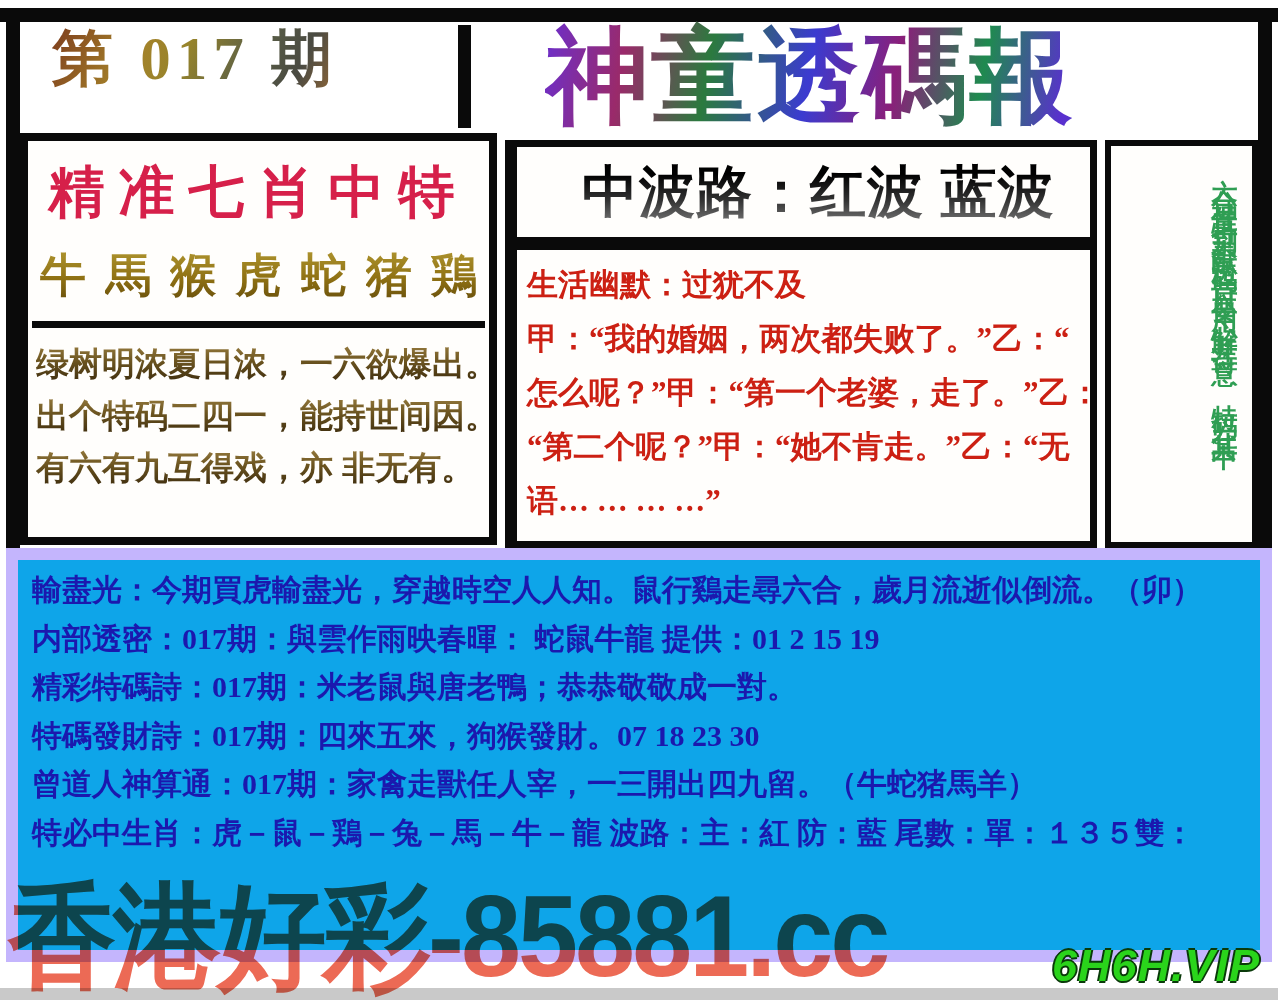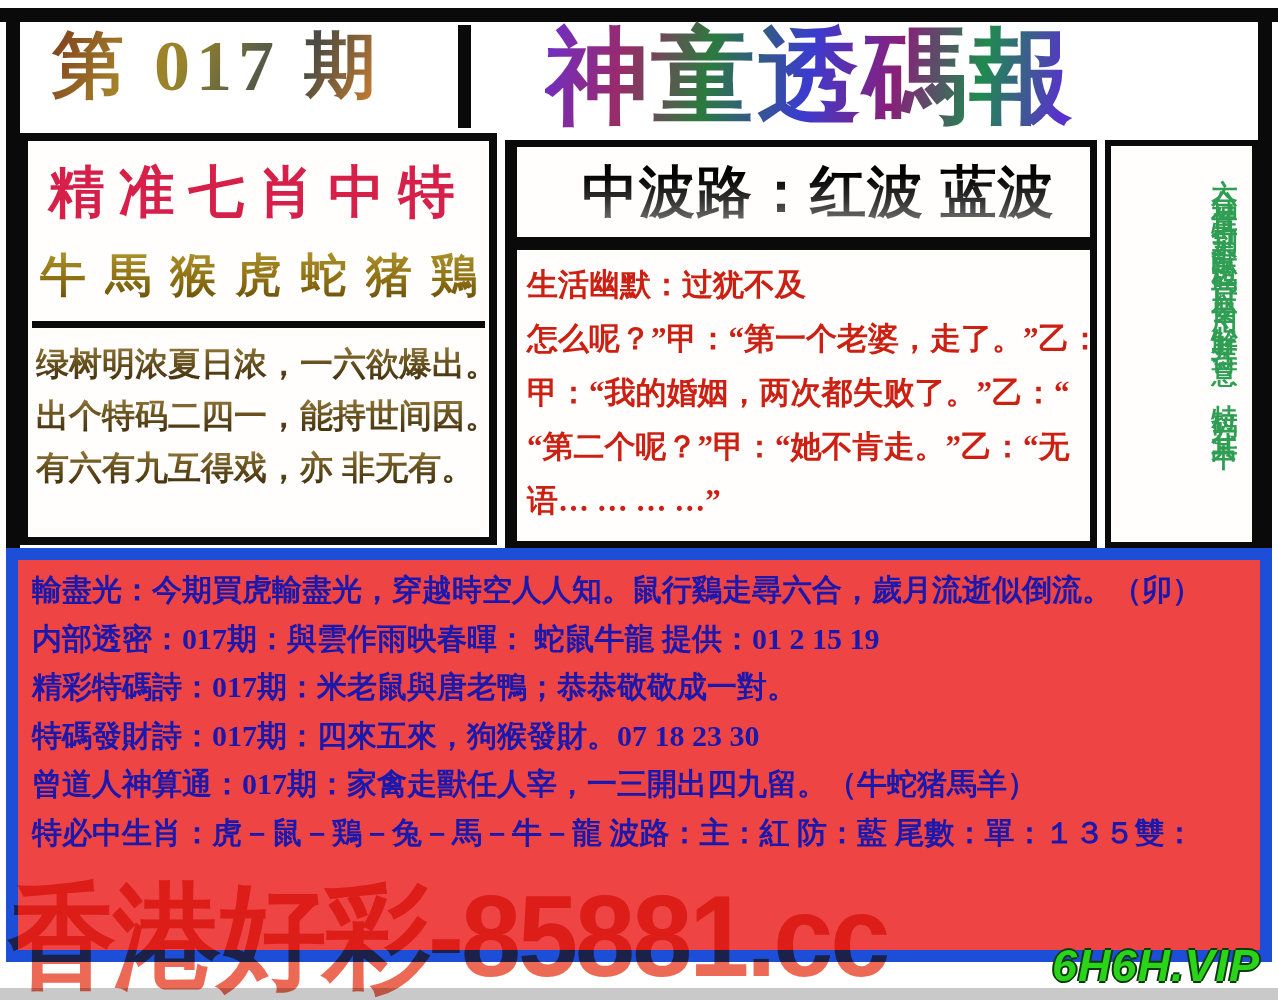--- a/index.html
+++ b/index.html
@@ -8,21 +8,21 @@
     background:#c9c9c9;
     font-family:"Liberation Sans",sans-serif;
   }
   .page{position:absolute;left:0;top:0;width:1278px;height:988px;background:#ffffff;}
   .bar{position:absolute;background:#0a0a0a;}
   .gt{-webkit-background-clip:text;background-clip:text;color:transparent;}
 
   
   .issue{
     position:absolute;left:52px;top:18px;width:400px;
-    font-family:"Liberation Serif",serif;font-weight:bold;font-size:72px;letter-spacing:6px;
+    font-family:"Liberation Serif",serif;font-weight:bold;font-size:61px;letter-spacing:6px;
     background-image:linear-gradient(115deg,#7c3a1d 0%,#a5822a 22%,#97842b 34%,#5a5f46 50%,#4a4a42 62%,#c07a30 80%,#8a5a20 100%);
     white-space:nowrap;
   }
   .title{
     position:absolute;left:545px;top:8px;width:700px;
     font-weight:bold;font-size:104px;letter-spacing:2px;white-space:nowrap;
     background-image:linear-gradient(100deg,#6a2fd0 0%,#9a2a6a 12%,#2b7a3e 24%,#3b3bd0 38%,#8a1f7a 50%,#1f8a4f 62%,#5a2fd0 74%,#2b6a9a 86%,#7a1f5a 100%);
   }
 
   
@@ -73,21 +73,21 @@
     writing-mode:vertical-rl;padding:12px 10px;display:flex;
   }
   .vertical-column{
     color:#2f9e53;font-weight:bold;font-size:26px;letter-spacing:10px;
     margin-left:14px;white-space:nowrap;font-family:"Liberation Serif",serif;
   }
 
   
   .bottom-panel{
     position:absolute;left:6px;top:548px;width:1266px;height:414px;
-    border:12px solid #1d4ed8;background:#ef4444;box-sizing:border-box;
+    border:12px solid #c4b5fd;background:#0ea5e9;box-sizing:border-box;
     padding:6px 12px 0 14px;
   }
   .tip-line{
     color:#1b18ae;font-weight:bold;font-size:30px;line-height:48.5px;white-space:nowrap;
     font-family:"Liberation Serif",serif;position:relative;z-index:2;
   }
 
   .watermark{
     position:absolute;left:8px;top:860px;z-index:5;
     color:#ec6a55;font-weight:bold;font-size:108px;letter-spacing:-3px;white-space:nowrap;
@@ -129,22 +129,22 @@
       <div class="poem-line gt">出个特码二四一，能持世间因。</div>
       <div class="poem-line gt">有六有九互得戏，亦 非无有。</div>
     </div>
   </div>
 
   <div class="wave-panel">
     <div class="wave-heading gt"><span class="flip">必</span><span>中波路：红波 蓝波</span></div>
     <div class="wave-divider"></div>
     <div class="humor">
       <div class="humor-line">生活幽默：过犹不及</div>
+      <div class="humor-line">甲：“我的婚姻，两次都失败了。”乙：“</div>
       <div class="humor-line">怎么呢？”甲：“第一个老婆，走了。”乙：</div>
-      <div class="humor-line">甲：“我的婚姻，两次都失败了。”乙：“</div>
       <div class="humor-line">“第二个呢？”甲：“她不肯走。”乙：“无</div>
       <div class="humor-line">语… … … …”</div>
     </div>
   </div>
 
   <div class="poem-column-panel">
     <div class="vertical-column">六合神童特别奉献透码诗</div>
     <div class="vertical-column">只要用心解开诗意，特码</div>
     <div class="vertical-column">在其中。</div>
   </div>

